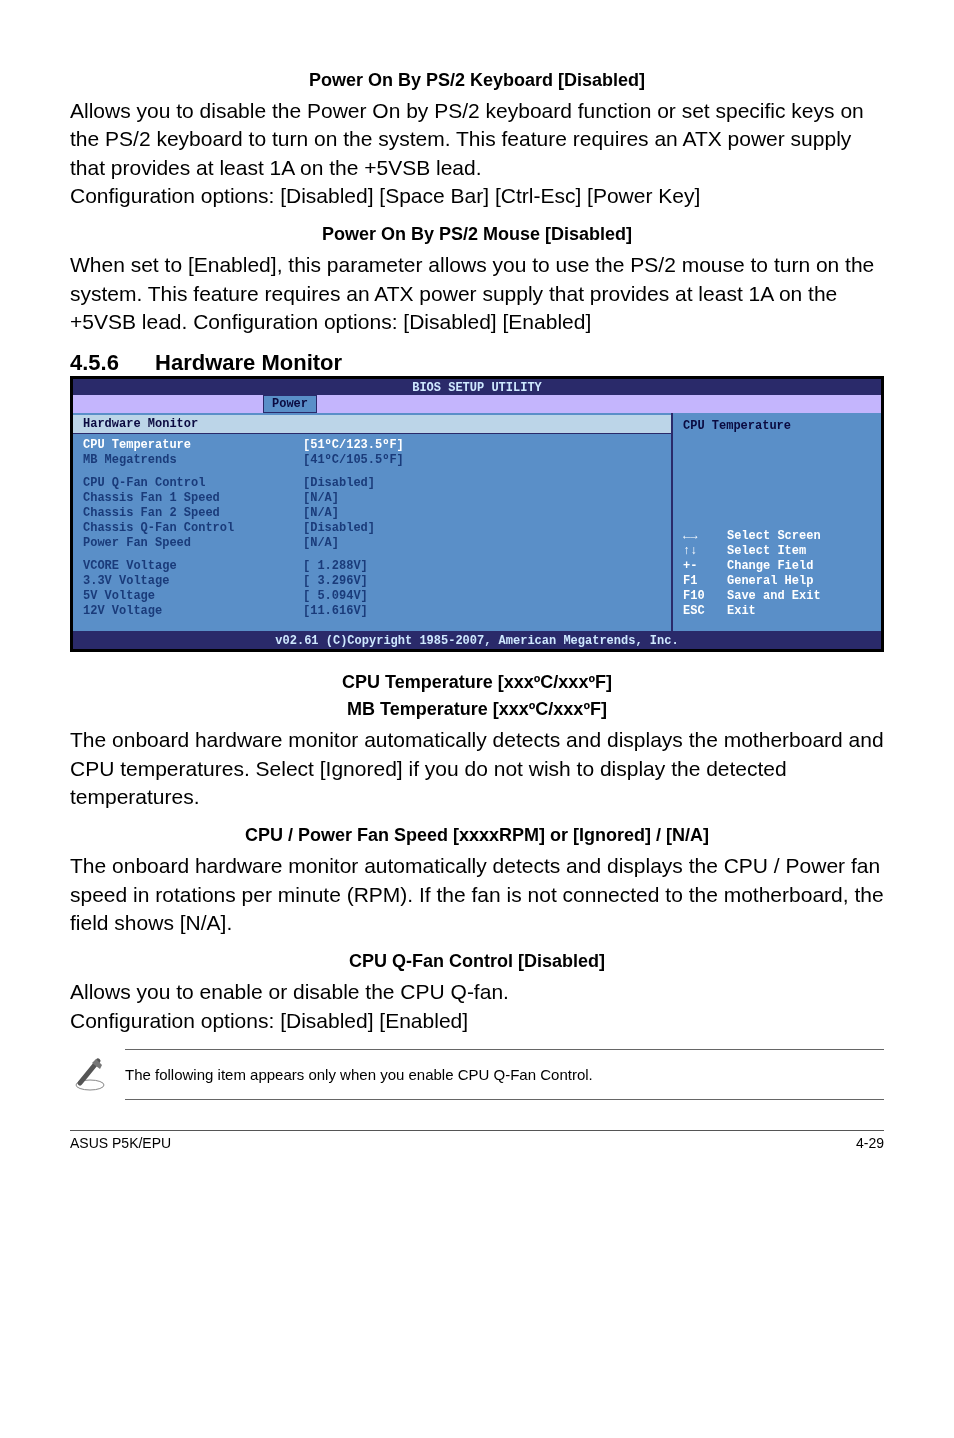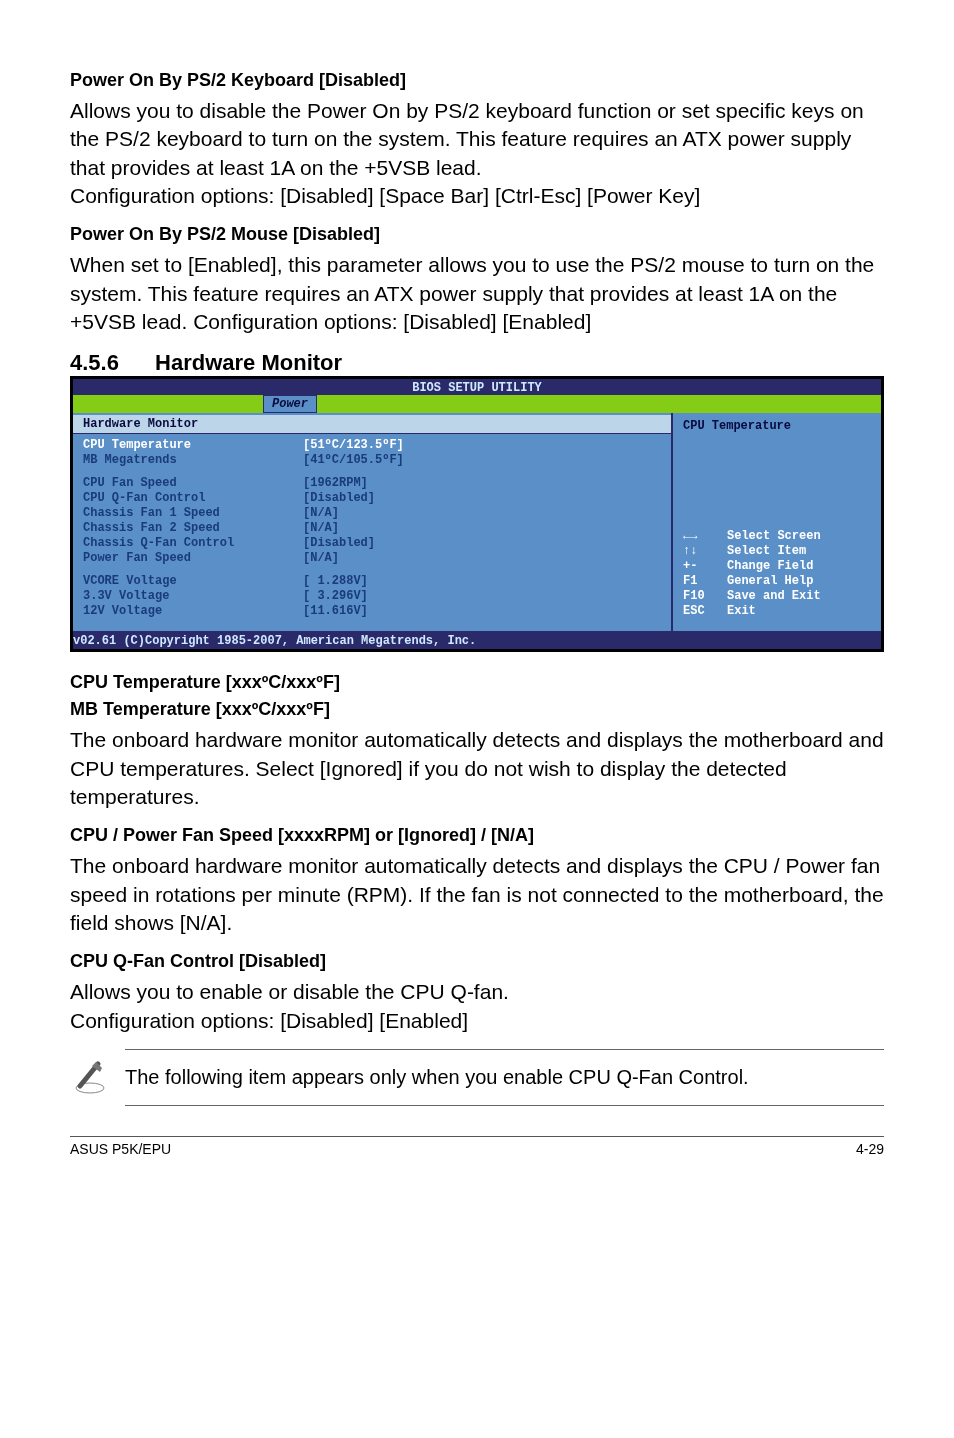--- a/index.html
+++ b/index.html
@@ -11,20 +11,21 @@
     font-family: Arial, Helvetica, sans-serif;
     background: #fff;
     color: #000;
     padding: 70px 70px 30px 70px;
     width: 954px;
   }
   h3 {
     font-size: 18px;
     font-weight: bold;
     margin-bottom: 6px;
+    text-align: center;
   }
   p {
     font-size: 21px;
     line-height: 1.35;
     margin-bottom: 14px;
   }
   .section-num {
     font-size: 22px;
     font-weight: bold;
   }
@@ -41,22 +42,21 @@
   }
   .bios-header {
     text-align: center;
     color: #cfe9ff;
     position: relative;
     padding: 2px 0 0 0;
   }
   .bios-tabs {
     height: 18px;
     position: relative;
-    background: #84cc16;
-    font-style: italic;
+    background: #c4b5fd;
   }
   .bios-tab {
     position: absolute;
     left: 190px;
     top: 0;
     background: #5a8fc8;
     color: #0a0a40;
     padding: 1px 8px;
     border: 1px solid #2a2a6a;
   }
@@ -97,33 +97,34 @@
   .bios-right .help-top { color: #0a0a40; font-weight: bold; }
   .bios-right .nav {
     color: #fff;
     font-weight: bold;
   }
   .bios-right .nav div { display: flex; line-height: 1.25; }
   .bios-right .nav .key { width: 44px; }
   .bios-footer {
     background: #2a2a6a;
     color: #cfe9ff;
+    text-align: center;
     padding: 1px 0;
     border-top: 2px solid #2a2a6a;
   }
   
   .note {
     display: flex;
     align-items: center;
     margin: 6px 0 30px 0;
   }
   .note .icon { width: 55px; flex-shrink: 0; }
   .note .text {
     flex: 1;
-    font-size: 20px;
+    font-size: 15px;
     padding: 16px 0;
     border-top: 1px solid #666;
     border-bottom: 1px solid #666;
   }
   .footer {
     display: flex;
     justify-content: space-between;
     font-size: 14px;
     margin-top: 28px;
     border-top: 1px solid #555;
@@ -161,24 +162,20 @@
         <div class="val">[51ºC/123.5ºF]</div>
       </div>
       <div class="row">
         <div class="label">MB Megatrends</div>
         <div class="val">[41ºC/105.5ºF]</div>
       </div>
 
       <div class="spacer"></div>
 
       <div class="row">
-        <div class="label">CPU Fan Speed</div>
-        <div class="val">[1962RPM]</div>
-      </div>
-      <div class="row">
         <div class="label">CPU Q-Fan Control</div>
         <div class="val">[Disabled]</div>
       </div>
       <div class="row">
         <div class="label">Chassis Fan 1 Speed</div>
         <div class="val">[N/A]</div>
       </div>
       <div class="row">
         <div class="label">Chassis Fan 2 Speed</div>
         <div class="val">[N/A]</div>
@@ -194,20 +191,24 @@
 
       <div class="spacer"></div>
 
       <div class="row">
         <div class="label">VCORE Voltage</div>
         <div class="val">[ 1.288V]</div>
       </div>
       <div class="row">
         <div class="label">3.3V  Voltage</div>
         <div class="val">[ 3.296V]</div>
+      </div>
+      <div class="row">
+        <div class="label">5V    Voltage</div>
+        <div class="val">[ 5.094V]</div>
       </div>
       <div class="row">
         <div class="label">12V   Voltage</div>
         <div class="val">[11.616V]</div>
       </div>
     </div>
     <div class="bios-right">
       <div class="help-top">CPU Temperature</div>
       <div class="nav">
         <div>

